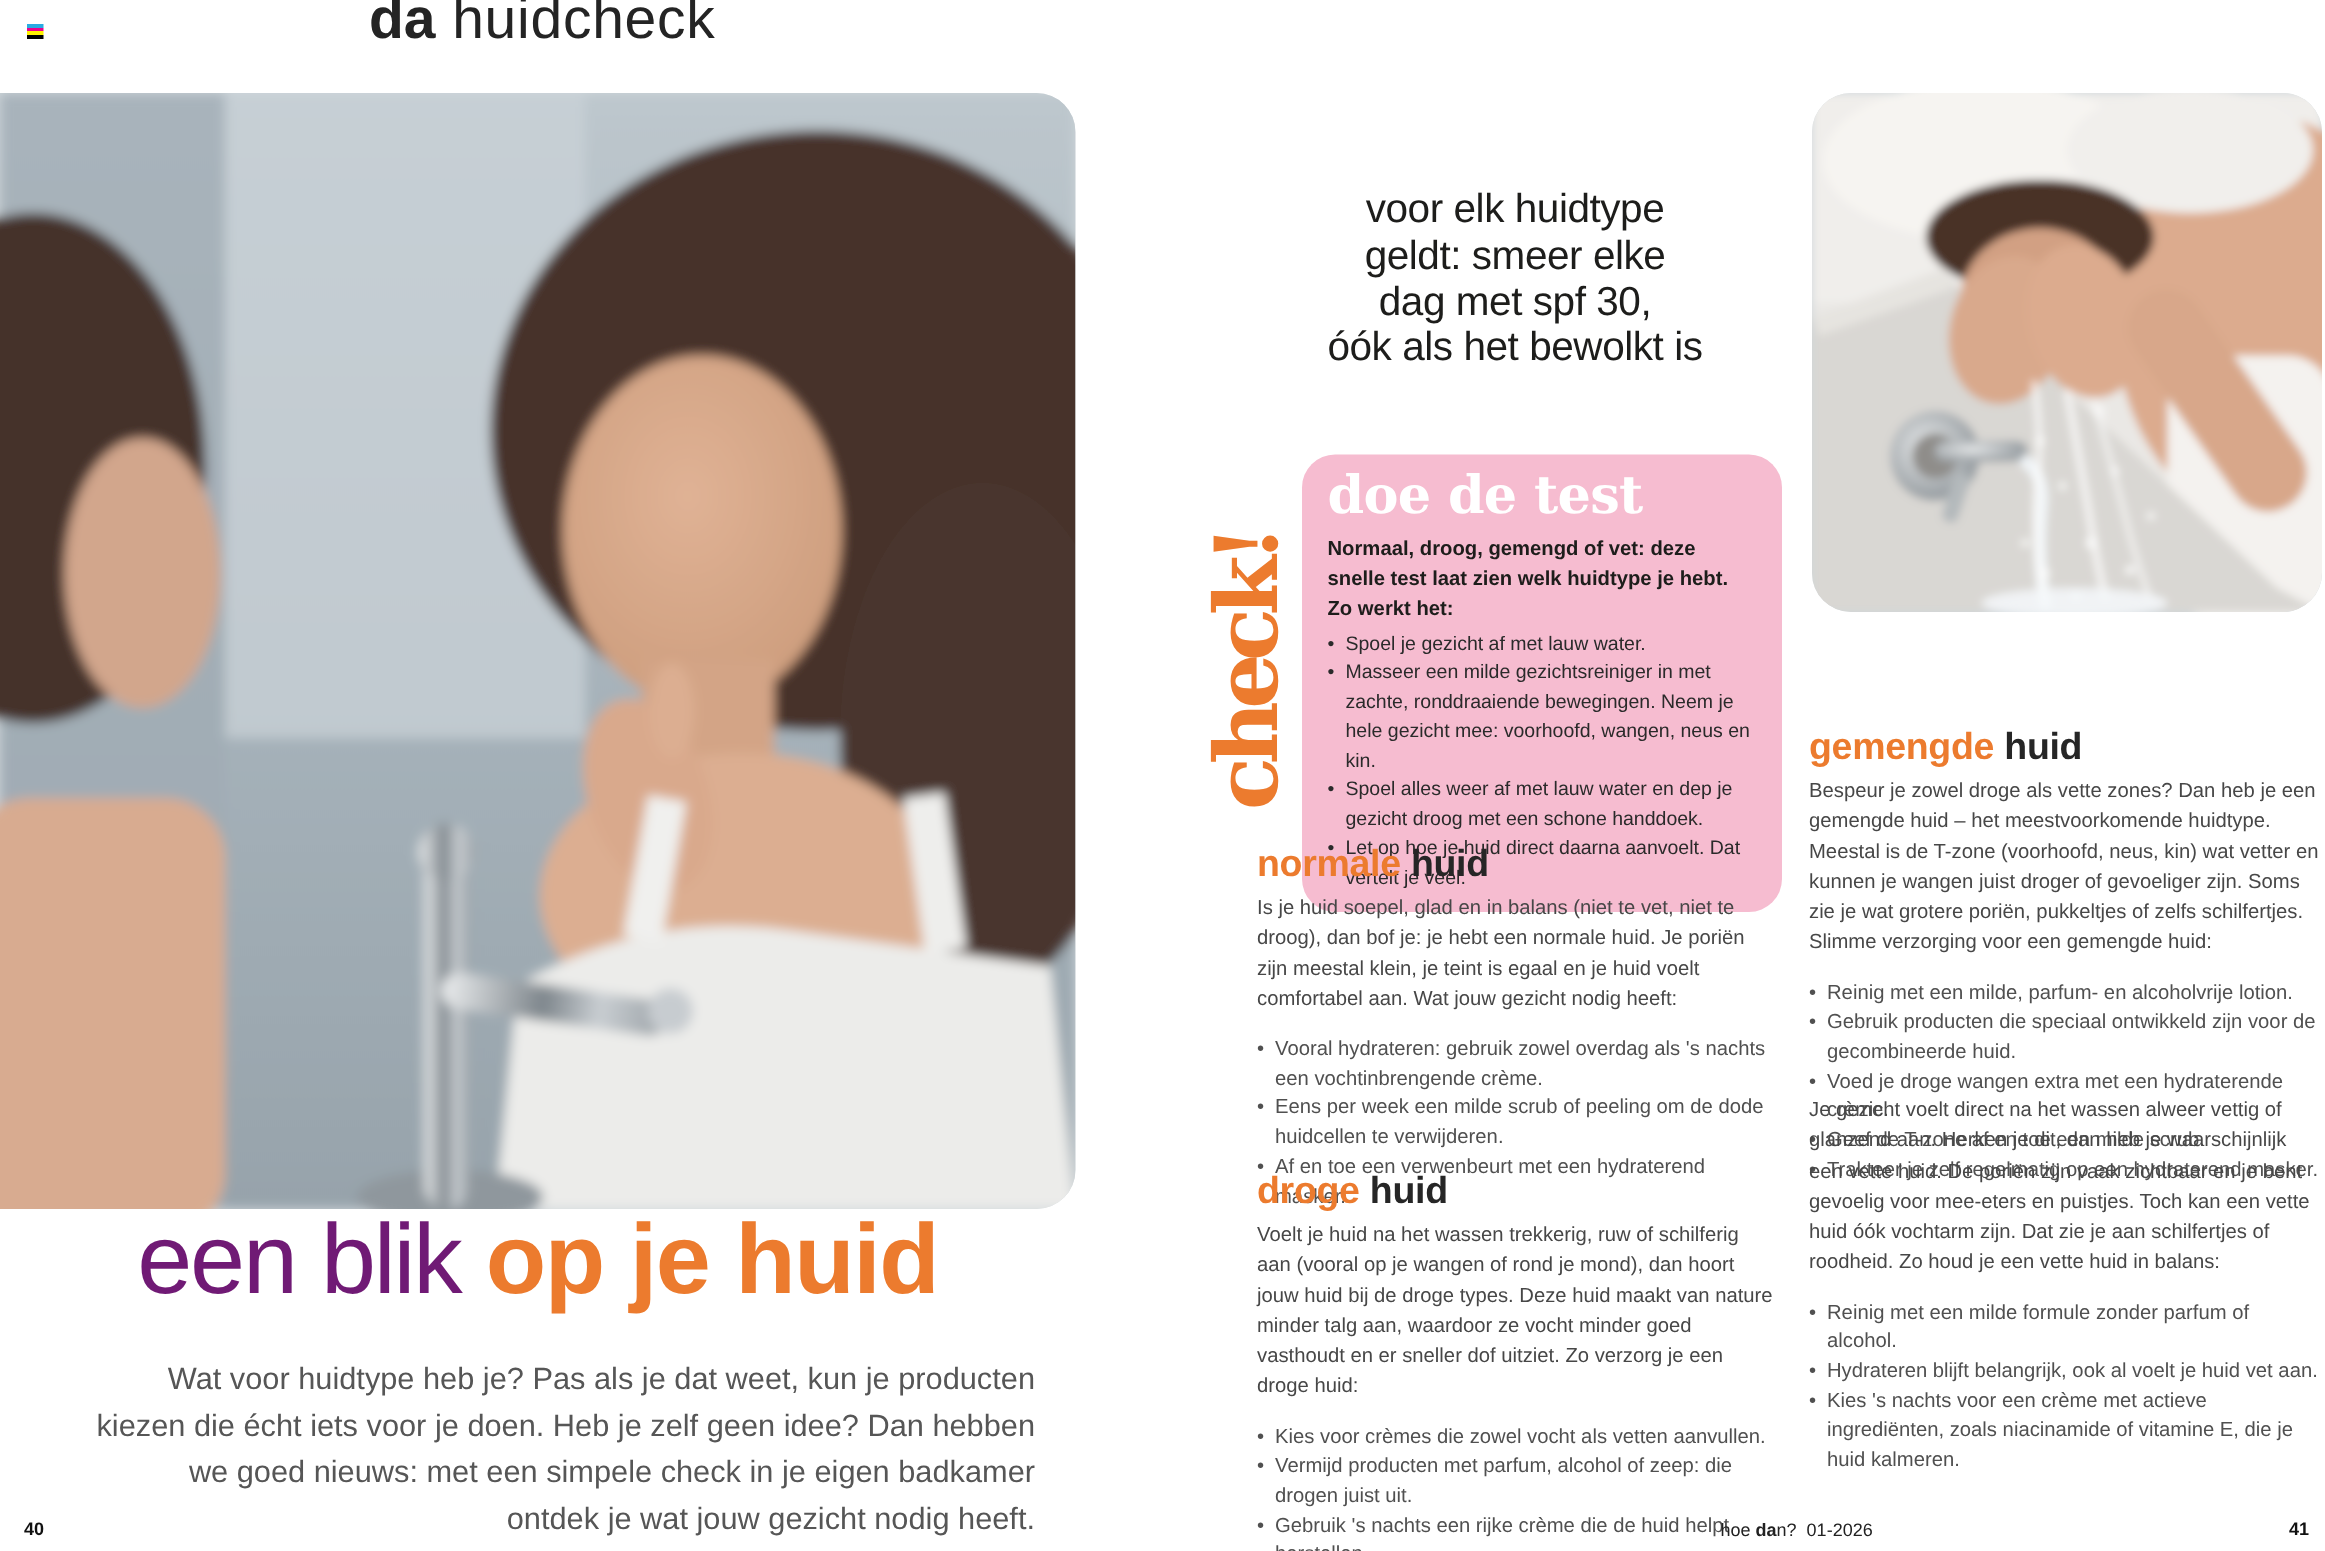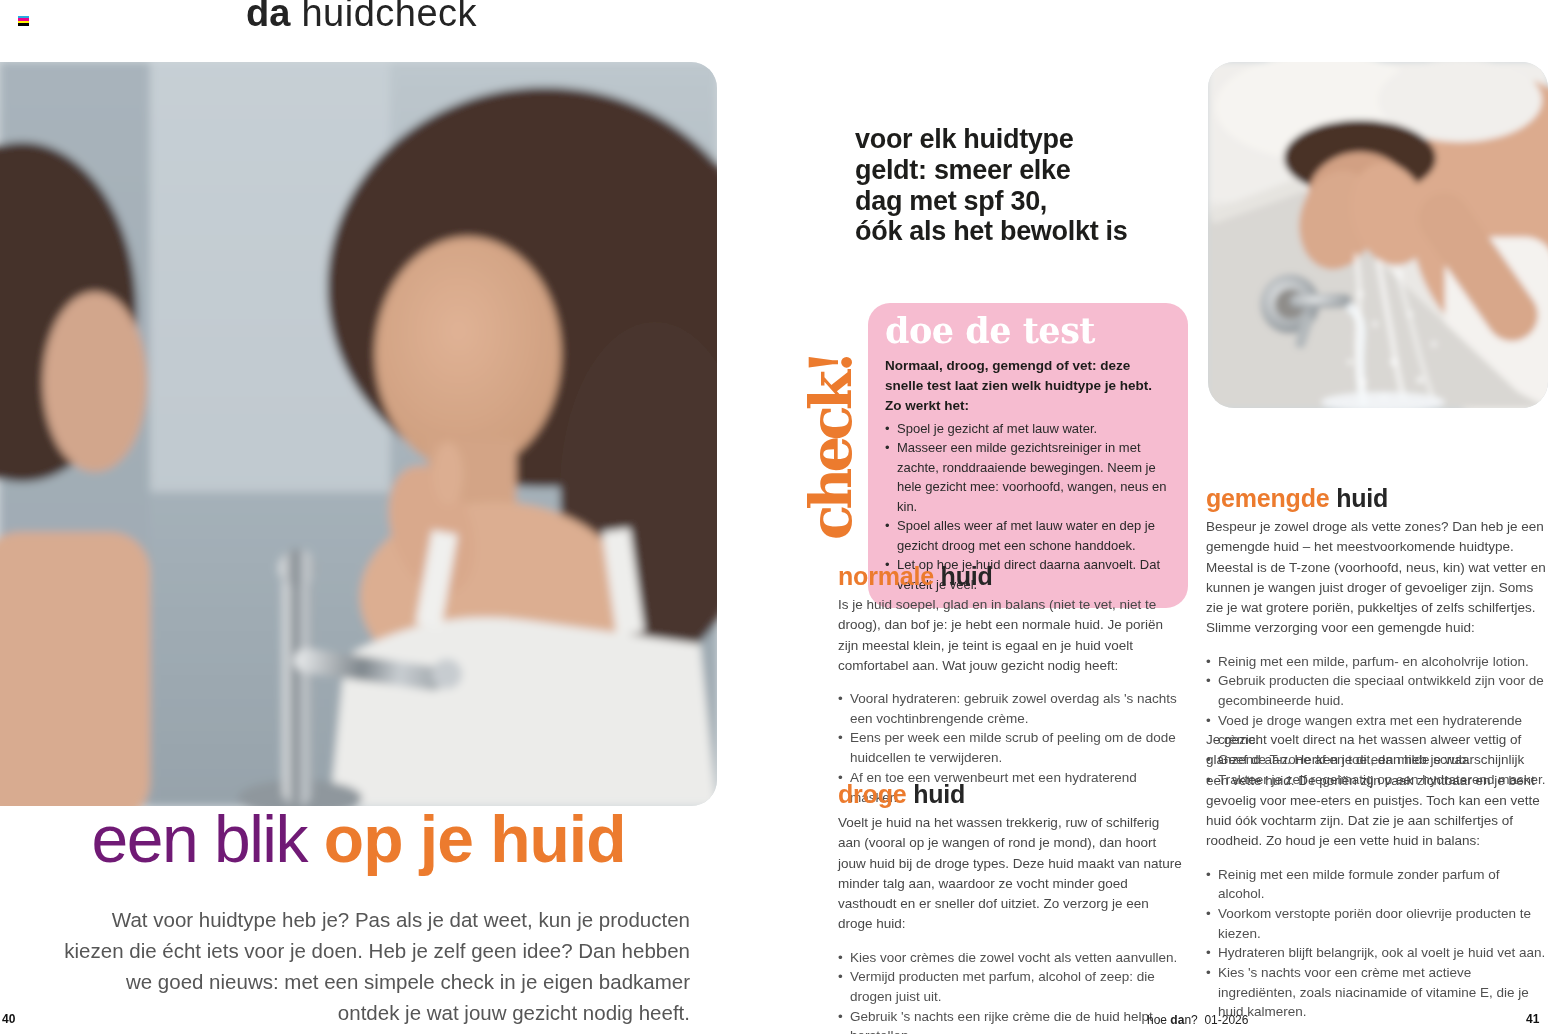--- a/index.html
+++ b/index.html
@@ -20,22 +20,22 @@
   .masthead .b{font-weight:800;letter-spacing:0;}
   .masthead .l{font-weight:400;}
 
   
   .photo{position:absolute;overflow:hidden;background:#cfd6da;}
   .photo-left{left:0;top:62px;width:717px;height:744px;border-radius:0 26px 26px 0;}
   .photo-right{left:1208px;top:62px;width:340px;height:346px;border-radius:26px;}
   .photo svg{display:block;width:100%;height:100%;}
 
   
-  .spf{position:absolute;left:855px;top:124px;width:310px;text-align:left;
-    font-weight:700;font-size:27px;line-height:1.14;letter-spacing:-.3px;color:var(--ink);
+  .spf{position:absolute;left:855px;top:124px;width:310px;text-align:center;
+    font-weight:400;font-size:27px;line-height:1.14;letter-spacing:-.3px;color:var(--ink);
     white-space:pre-line;}
 
   
   .check-label{position:absolute;left:802px;top:300px;height:240px;
     writing-mode:vertical-rl;transform:rotate(180deg);
     font-family:"DejaVu Serif",serif;font-weight:700;font-size:58px;line-height:1;
     letter-spacing:-5px;color:var(--orange);}
 
   
   .test-box{position:absolute;left:868px;top:303px;width:320px;min-height:230px;
@@ -63,21 +63,21 @@
   
   .hero-head{position:absolute;left:0;top:806px;width:717px;text-align:center;
     font-size:66px;line-height:1;letter-spacing:-1.5px;white-space:nowrap;}
   .hero-head .blk{font-weight:400;color:#701a75;text-align:right;}
   .hero-head .org{font-weight:800;color:var(--orange);letter-spacing:-1px;}
   .hero-intro{position:absolute;left:28px;top:904px;width:662px;text-align:right;
     font-size:20.5px;line-height:1.52;color:#565656;white-space:pre-line;}
 
   
   .pageno{position:absolute;top:1012px;font-size:12px;font-weight:700;color:#111;}
-  .pageno-left{left:2px;}
+  .pageno-left{left:16px;}
   .pageno-right{left:1526px;}
   .footer-brand{position:absolute;left:1147px;top:1013px;font-size:12px;color:#222;text-align:right;}
   .footer-brand .b{font-weight:800;}
 </style>
 </head>
 <body>
 
 <div class="page">
 
   <span class="regmark"></span>
@@ -236,21 +236,20 @@
         <li>Voed je droge wangen extra met een hydraterende crème.</li>
         <li>Geef de T-zone af en toe een milde scrub.</li>
         <li>Trakteer je zelf regelmatig op een hydraterend masker.</li>
       </ul>
   </div>
 
   <div class="section sec-vette">
     <div class="body">Je gezicht voelt direct na het wassen alweer vettig of glanzend aan. Herken je dit, dan heb je waarschijnlijk een vette huid. De poriën zijn vaak zichtbaar en je bent gevoelig voor mee-eters en puistjes. Toch kan een vette huid óók vochtarm zijn. Dat zie je aan schilfertjes of roodheid. Zo houd je een vette huid in balans:</div>
     <ul>
         <li>Reinig met een milde formule zonder parfum of alcohol.</li>
-        <li>Voorkom verstopte poriën door olievrije producten te kiezen.</li>
         <li>Hydrateren blijft belangrijk, ook al voelt je huid vet aan.</li>
         <li>Kies 's nachts voor een crème met actieve ingrediënten, zoals niacinamide of vitamine E, die je huid kalmeren.</li>
       </ul>
   </div>
 
   <div class="hero-head"><span class="blk">een blik </span><span class="org">op je huid</span></div>
   <div class="hero-intro">Wat voor huidtype heb je? Pas als je dat weet, kun je producten
 kiezen die écht iets voor je doen. Heb je zelf geen idee? Dan hebben
 we goed nieuws: met een simpele check in je eigen badkamer
 ontdek je wat jouw gezicht nodig heeft.</div>

